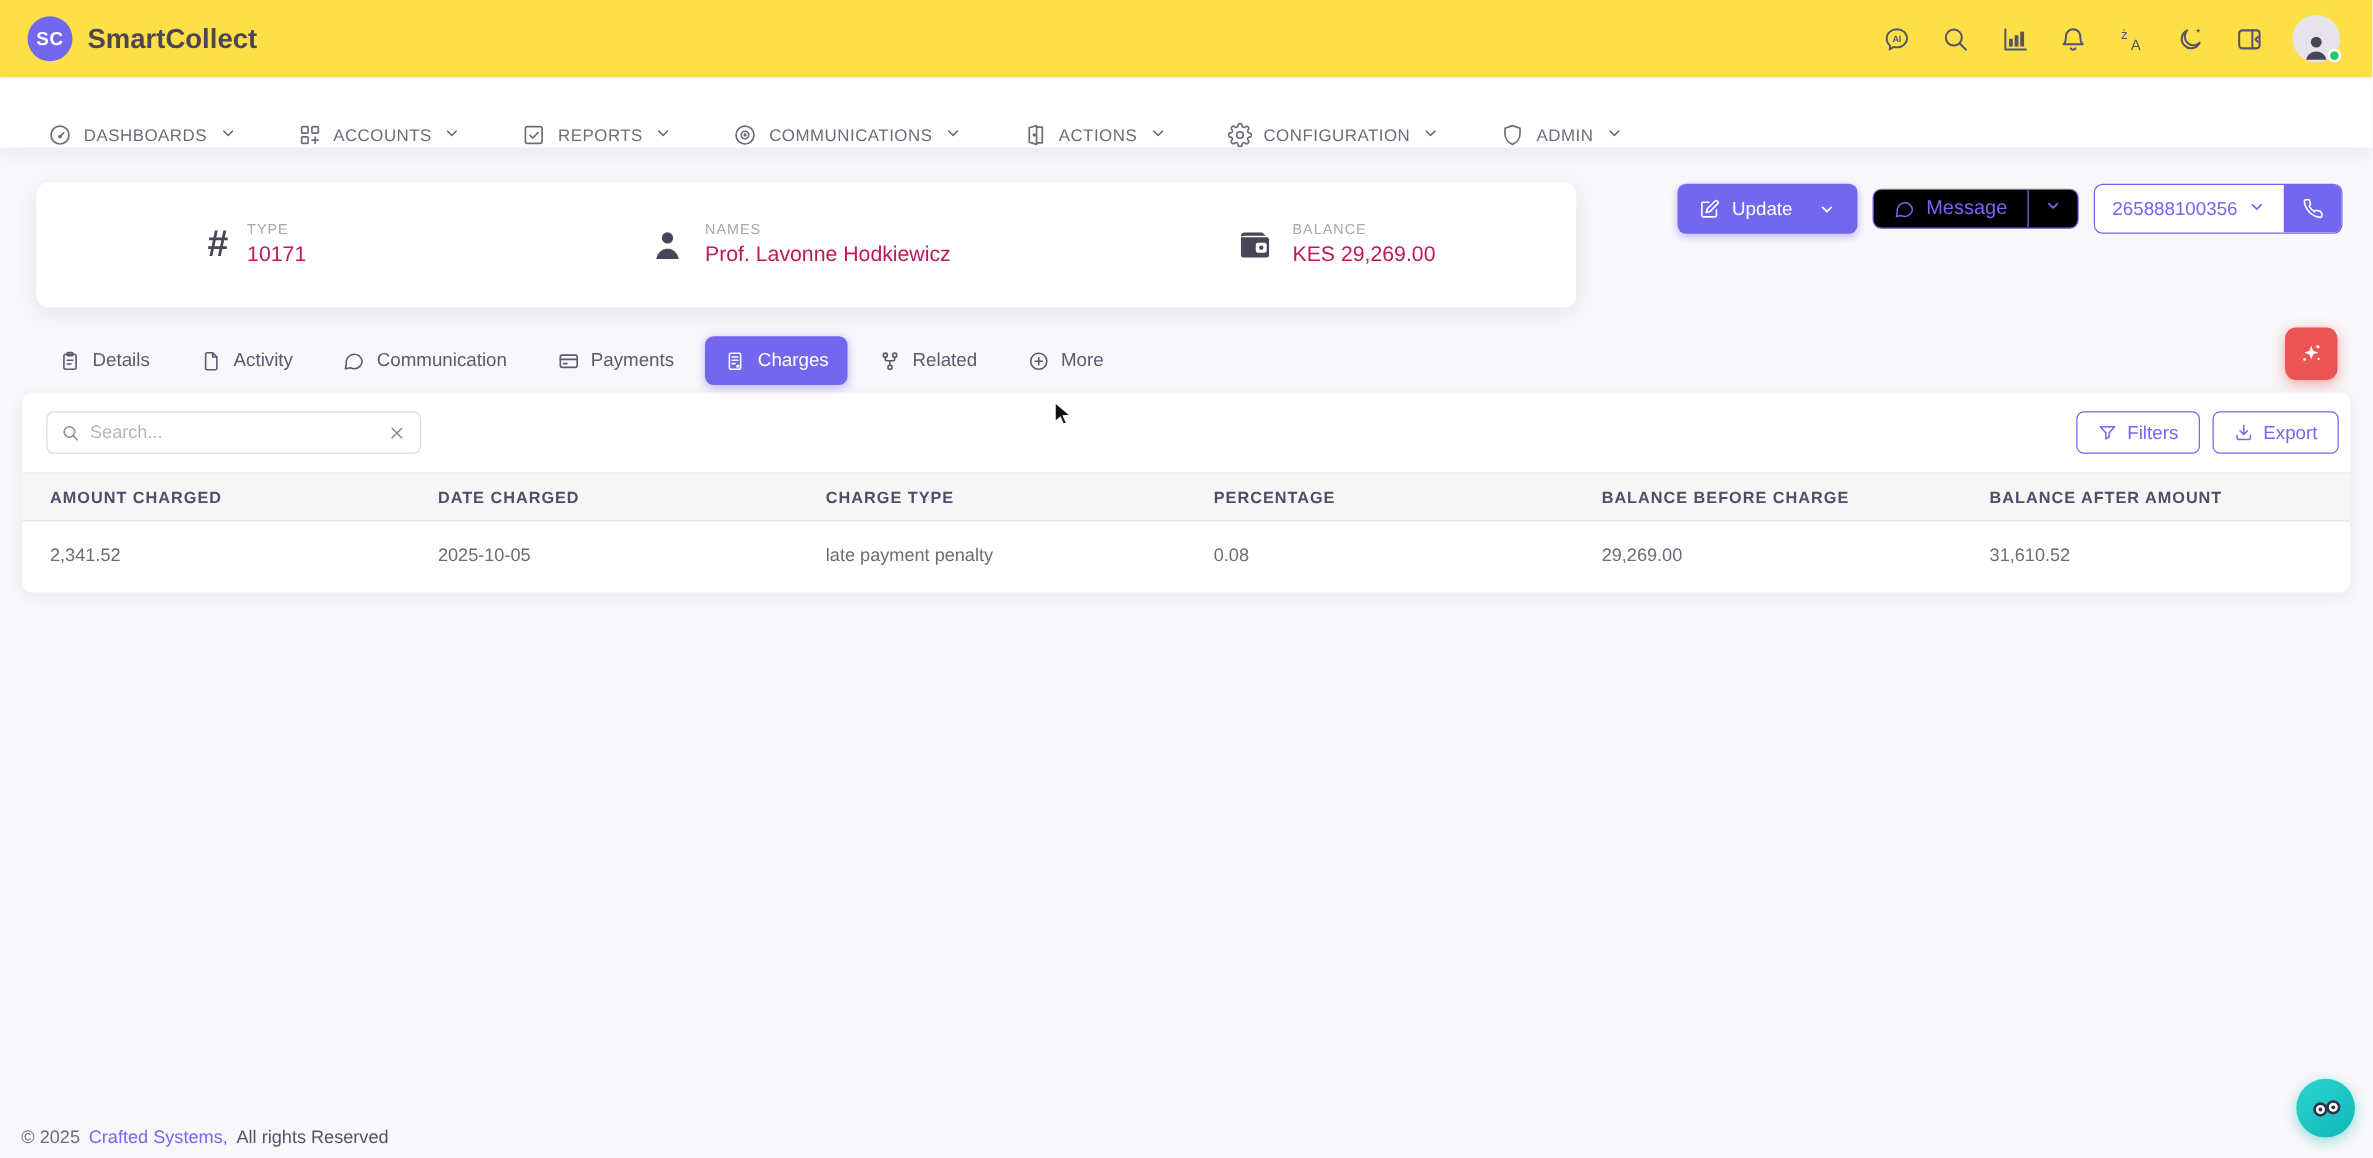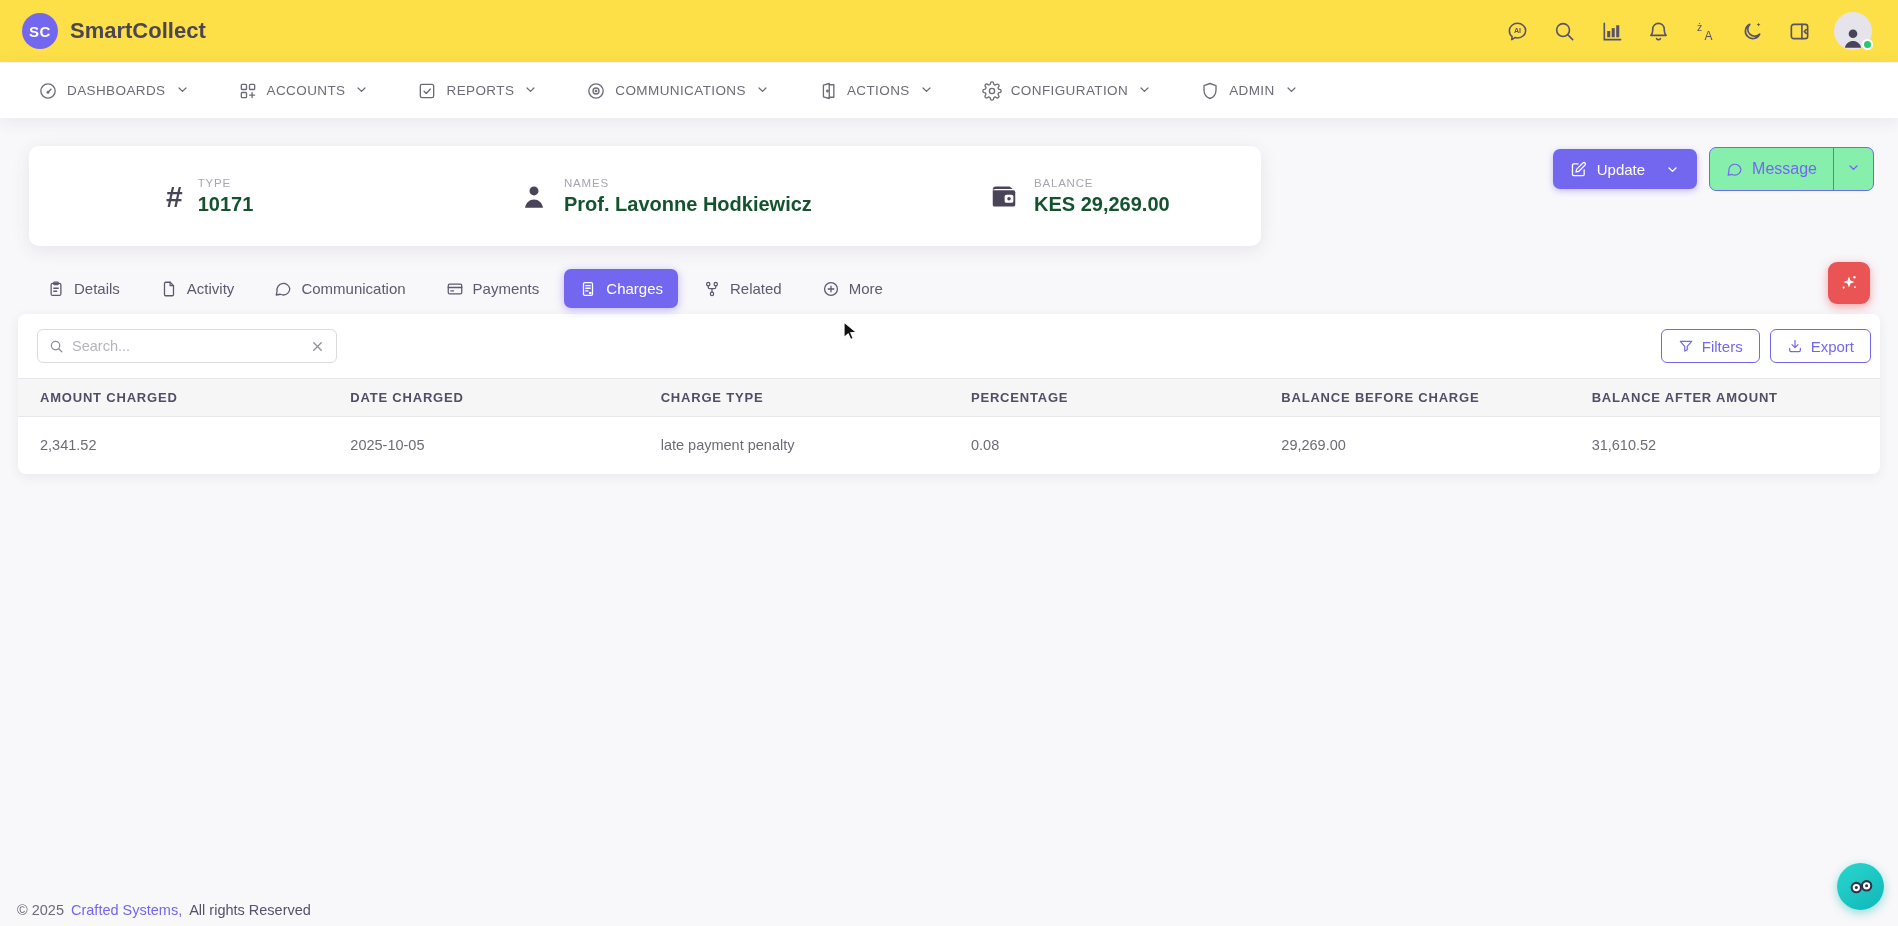--- a/index.html
+++ b/index.html
@@ -15,46 +15,46 @@
   .topbar-right { margin-left:auto; display:flex; align-items:center; gap:23px; }
   .tb-ic { width:24px; height:24px; color:#57536a; display:flex; align-items:center; justify-content:center; cursor:pointer; }
   .tb-ic svg { width:23px; height:23px; }
   .avatar { position:relative; width:38px; height:38px; border-radius:50%; background:#e6e4ea; cursor:pointer;
             display:flex; align-items:flex-end; justify-content:center; overflow:visible; }
   .avatar svg { width:26px; height:26px; color:#4a4458; }
   .status-dot { position:absolute; right:-1px; bottom:0; width:11px; height:11px; border-radius:50%;
                 background:#28c76f; border:2px solid #fff; }
 
   
-  .navbar { height:56px; background:#fff; display:flex; align-items:center; gap:48px; padding:0 38px;
+  .navbar { height:56px; background:#fff; display:flex; align-items:flex-end; gap:48px; padding:0 38px;
             border-top:1px solid #f2f1f4; box-shadow:0 4px 16px rgba(75,70,92,.08); position:relative; z-index:2; }
   .nav-item { display:flex; align-items:center; gap:9px; color:#6d6b77; font-size:13.5px; font-weight:500;
               letter-spacing:.4px; cursor:pointer; }
   .nav-item svg { width:20px; height:20px; }
   .nav-caret svg { width:15px; height:15px; }
 
   
   .main { padding:28px 18px 0; }
   .head-row { display:flex; align-items:flex-start; }
   .account-card { position:relative; width:1232px; height:100px; margin-left:11px; background:#fff;
                   border-radius:10px; box-shadow:0 4px 18px rgba(75,70,92,.10); }
   .cfield { position:absolute; top:50%; transform:translateY(-50%); display:flex; align-items:center; gap:15px; }
   .cfield .fic { color:#4a4458; display:flex; }
   .cfield .fic svg { width:30px; height:30px; }
   .hash-glyph { font-size:30px; font-weight:bold; color:#4a4458; line-height:1; }
   .flabel { font-size:11.5px; letter-spacing:.8px; color:#a8a5b1; margin-bottom:4px; }
-  .fvalue { font-size:20px; font-weight:700; color:#14532d; }
+  .fvalue { font-size:17px; font-weight:400; color:#be185d; }
 
   .head-actions { margin-left:auto; margin-right:6px; display:flex; align-items:center; gap:12px; padding-top:1px; }
   .btn { font-family:inherit; font-size:15px; cursor:pointer; }
   .btn-update { display:flex; align-items:center; gap:10px; height:40px; padding:0 17px; border:none; border-radius:7px;
                 background:#7367f0; color:#fff; box-shadow:0 2px 6px rgba(115,103,240,.4); }
   .btn-update svg { width:17px; height:17px; }
   .btn-update .caret { margin-left:10px; display:flex; }
-  .split { display:flex; height:44px; border:1px solid #7367f0; border-radius:7px; background:#86efac; color:#7367f0; overflow:hidden; }
+  .split { display:flex; height:32px; border:1px solid #7367f0; border-radius:7px; background:#000000; color:#7367f0; overflow:hidden; }
   .split .seg-main { display:flex; align-items:center; gap:9px; padding:0 16px; cursor:pointer; }
   .split .seg-main svg { width:17px; height:17px; }
   .split .seg-caret { width:40px; display:flex; align-items:center; justify-content:center;
                       border-left:1px solid #7367f0; cursor:pointer; }
   .phone-group { display:flex; height:40px; border:1px solid #7367f0; border-radius:7px; background:#fff; overflow:hidden; }
   .phone-num { display:flex; align-items:center; gap:8px; padding:0 14px; color:#7367f0; font-size:15px; cursor:pointer; }
   .phone-call { width:46px; background:#7367f0; color:#fff; display:flex; align-items:center; justify-content:center;
                 border:none; cursor:pointer; }
   .phone-call svg { width:17px; height:17px; }
   .caret svg { width:15px; height:15px; }
@@ -322,20 +322,35 @@
           </span>
           <span class="seg-caret">
             <span class="caret">
               <svg viewBox="0 0 24 24" fill="none" stroke="currentColor" stroke-width="2.2" stroke-linecap="round" stroke-linejoin="round">
                   <path d="M6.5 9.5L12 15l5.5-5.5"></path>
                 </svg>
             </span>
           </span>
         </div>
 
+        <div class="phone-group">
+          <span class="phone-num">
+            <span>265888100356</span>
+            <span class="caret">
+              <svg viewBox="0 0 24 24" fill="none" stroke="currentColor" stroke-width="2.2" stroke-linecap="round" stroke-linejoin="round">
+                  <path d="M6.5 9.5L12 15l5.5-5.5"></path>
+                </svg>
+            </span>
+          </span>
+          <button class="phone-call">
+            <svg viewBox="0 0 24 24" fill="none" stroke="currentColor" stroke-width="1.8" stroke-linecap="round" stroke-linejoin="round">
+              <path d="M22 16.9v2.1a2 2 0 0 1-2.2 2 19.8 19.8 0 0 1-8.6-3.1 19.5 19.5 0 0 1-6-6A19.8 19.8 0 0 1 2.1 3.2 2 2 0 0 1 4.1 1h2.1a2 2 0 0 1 2 1.7c.13.96.36 1.9.74 2.8a2 2 0 0 1-.45 2.1L7.6 8.5a16 16 0 0 0 6 6l.9-.9a2 2 0 0 1 2.1-.45c.9.38 1.84.6 2.8.74a2 2 0 0 1 1.7 2z"></path>
+            </svg>
+          </button>
+        </div>
       </div>
     </div>
 
     <div class="tabs">
       <button class="tab">
         <svg viewBox="0 0 24 24" fill="none" stroke="currentColor" stroke-width="1.7" stroke-linecap="round" stroke-linejoin="round">
           <rect x="5.5" y="4.5" width="13" height="16" rx="2"></rect>
             <rect x="9" y="2.8" width="6" height="3.4" rx="1"></rect>
             <path d="M9 11h6M9 15h4"></path>
         </svg>

